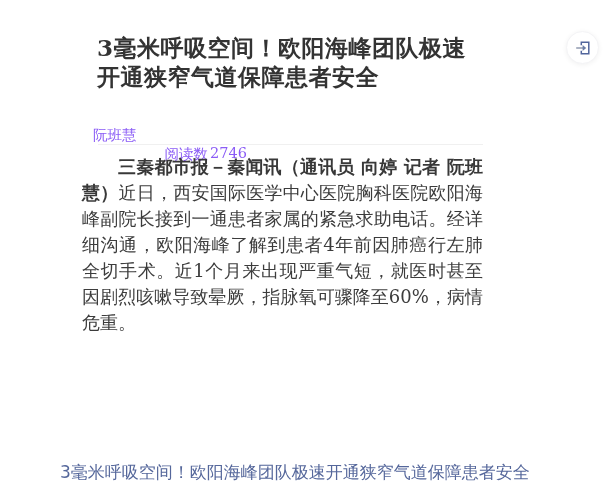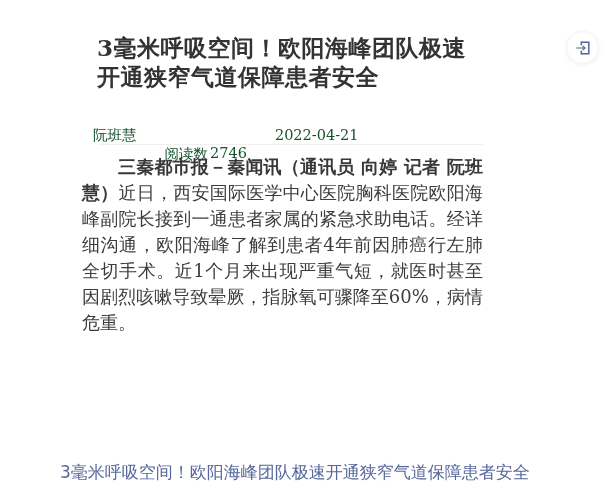--- a/index.html
+++ b/index.html
@@ -50,21 +50,21 @@
   }
   .meta-row {
     position: absolute;
     left: 93px;
     top: 106px;
     width: 390px;
     display: flex;
     align-items: center;
     gap: 28px;
     font-size: 14.5px;
-    color: #14532d;
+    color: #8b5cf6;
   }
   .meta-reads { display: inline-flex; gap: 2px; margin-top: 39px; }
   .divider {
     position: absolute;
     left: 98px;
     top: 144px;
     width: 385px;
     height: 1px;
     margin: 0;
     border: none;
@@ -116,21 +116,20 @@
   </button>
 
   <h1 class="article-title">3毫米呼吸空间！欧阳海峰团队极速开通狭窄气道保障患者安全</h1>
 
   <div class="meta-row">
     <span>阮班慧</span>
     <span class="meta-reads">
       <span>阅读数</span>
       <span>2746</span>
     </span>
-    <span>2022-04-21</span>
   </div>
 
   <hr class="divider">
 
   <div class="article-body">
     <p>
       <strong>三秦都市报－秦闻讯（通讯员 向婷 记者 阮班慧）</strong><span>近日，西安国际医学中心医院胸科医院欧阳海峰副院长接到一通患者家属的紧急求助电话。经详细沟通，欧阳海峰了解到患者4年前因肺癌行左肺全切手术。近1个月来出现严重气短，就医时甚至因剧烈咳嗽导致晕厥，指脉氧可骤降至60%，病情危重。</span>
     </p>
   </div>
 

